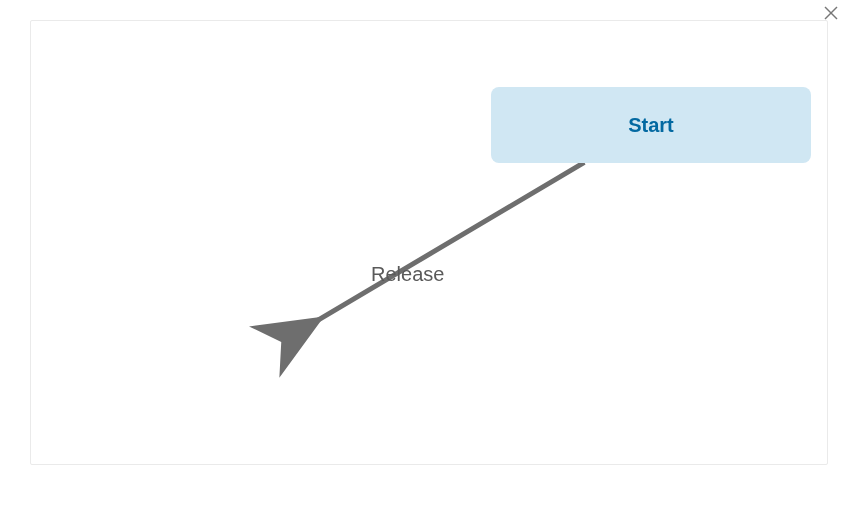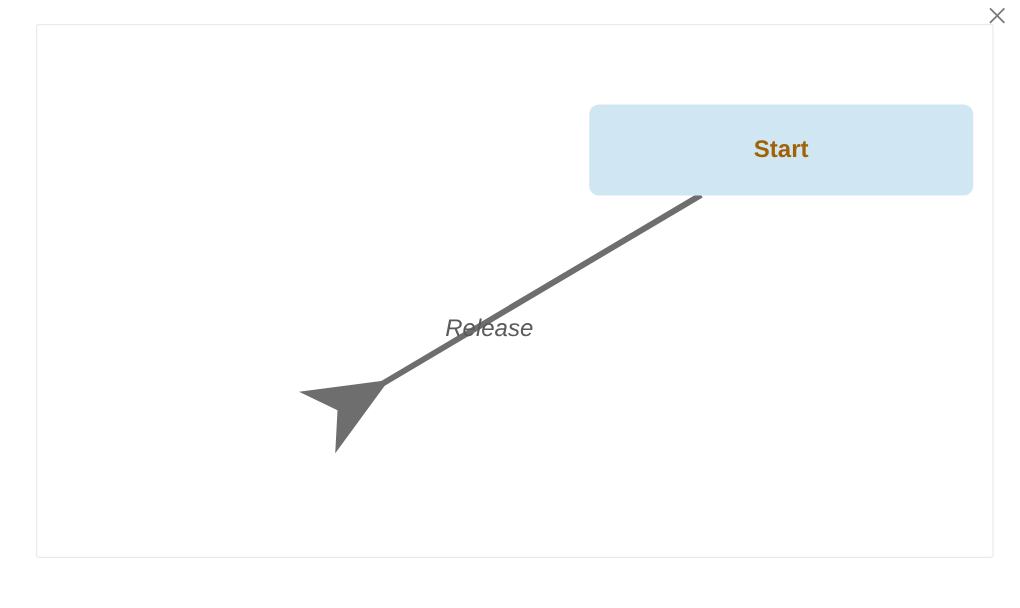--- a/index.html
+++ b/index.html
@@ -5,24 +5,24 @@
     * { margin: 0; padding: 0; box-sizing: border-box; font-family: "Helvetica Neue", Helvetica, Arial, sans-serif; }
     body { width: 850px; height: 507px; position: relative; background: #fff; }
     .close-btn { position: absolute; top: 6px; right: 10px; width: 16px; height: 16px;
       cursor: pointer; z-index: 10; }
     .canvas { position: absolute; left: 30px; top: 20px; width: 798px; height: 445px;
       border: 1px solid #eaeaea; border-radius: 2px; background: #fff; }
     svg.flow { position: absolute; inset: 0; width: 100%; height: 100%; }
     .node { position: absolute; display: flex; align-items: center; justify-content: center;
       font-weight: 700; font-size: 20px; border-radius: 8px; }
     .node-start { left: 460px; top: 66px; width: 320px; height: 76px;
-      background: #d0e7f3; color: #a16207; }
+      background: #d0e7f3; color: #0369a1; }
     .node-end { left: 14px; top: 314px; width: 316px; height: 76px;
       background: #fff; border: 4px solid #94d26b; color: #000; }
-    .edge-label { position: absolute; font-style: italic; font-size: 20px; color: #5a5a5a; }
+    .edge-label { position: absolute; font-size: 20px; color: #5a5a5a; }
   </style>
 </head>
 <body>
 
 <div class="close-btn">
   <svg viewBox="0 0 14 14" width="14" height="14">
     <line x1="1" y1="1" x2="13" y2="13" stroke="#777" stroke-width="1.4"></line>
     <line x1="13" y1="1" x2="1" y2="13" stroke="#777" stroke-width="1.4"></line>
   </svg>
 </div>

